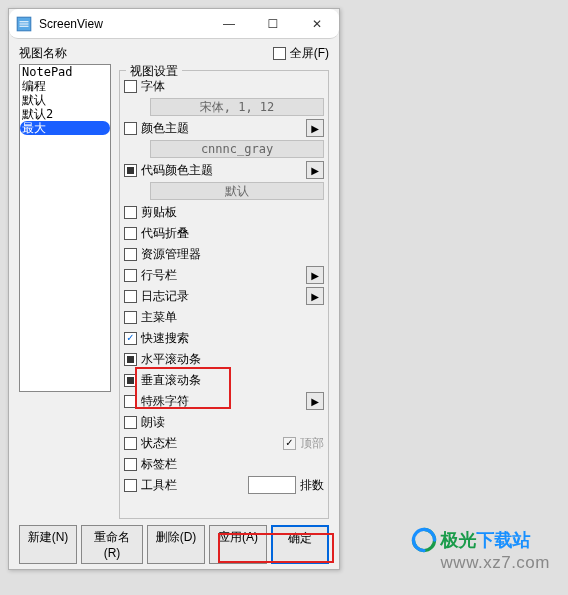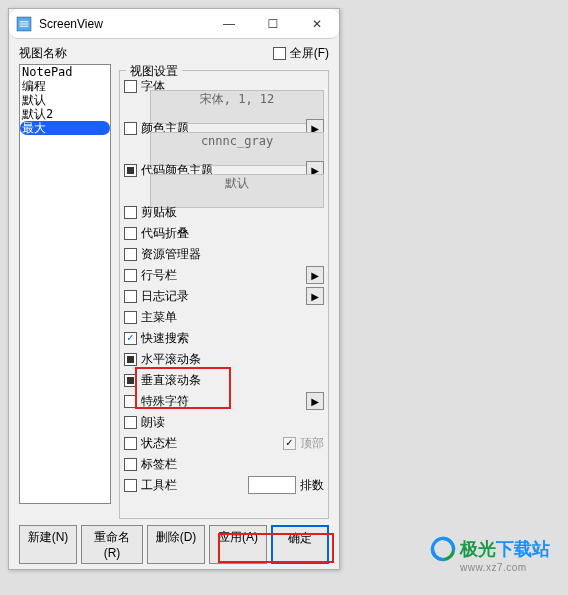--- a/index.html
+++ b/index.html
@@ -46,21 +46,21 @@
     padding: 6px 10px 2px 10px;
   }
   .top-row .label { flex: 0 0 auto; }
   .top-row .gap { flex: 1; }
   .body-row {
     display: flex;
     padding: 0 10px;
   }
   .listbox {
     width: 92px;
-    height: 440px;
+    height: 328px;
     background: #fff;
     border: 1px solid #888;
     font-family: "SimSun", monospace;
     font-size: 12px;
     overflow: hidden;
   }
   .listbox .item {
     padding: 0 2px;
     white-space: nowrap;
     line-height: 14px;
@@ -107,21 +107,21 @@
     content: "";
     width: 7px; height: 7px;
     background: #333;
   }
   .chk.checked { color: #0066dd; }
   .chk.disabled { border-color: #aaa; background: #f5f5f5; }
   .row .lbl { flex: 0 0 auto; }
   .row .lbl.disabled { color: #999; }
   .valuebox {
     flex: 1;
-    height: 34px;
+    height: 18px;
     background: #e0e0e0;
     border: 1px solid #c0c0c0;
     text-align: center;
     color: #666;
     font-family: "SimSun", monospace;
     line-height: 16px;
     margin-left: 6px;
   }
   .arrowbtn {
     width: 18px; height: 18px;
@@ -166,21 +166,21 @@
   .logo-line1 {
     font-size: 18px;
     font-weight: bold;
     display: flex;
     align-items: center;
   }
   .logo-line1 .c1 { color: #1a9b4a; }
   .logo-line1 .c2 { color: #1890ff; }
   .logo-swirl { width: 26px; height: 26px; margin-right: 4px; }
   .logo-line2 {
-    font-size: 10px;
+    font-size: 17px;
     color: #888;
     letter-spacing: 0.5px;
     margin-left: 30px;
   }
 </style>
 </head>
 <body>
 
 <div class="window">
 

